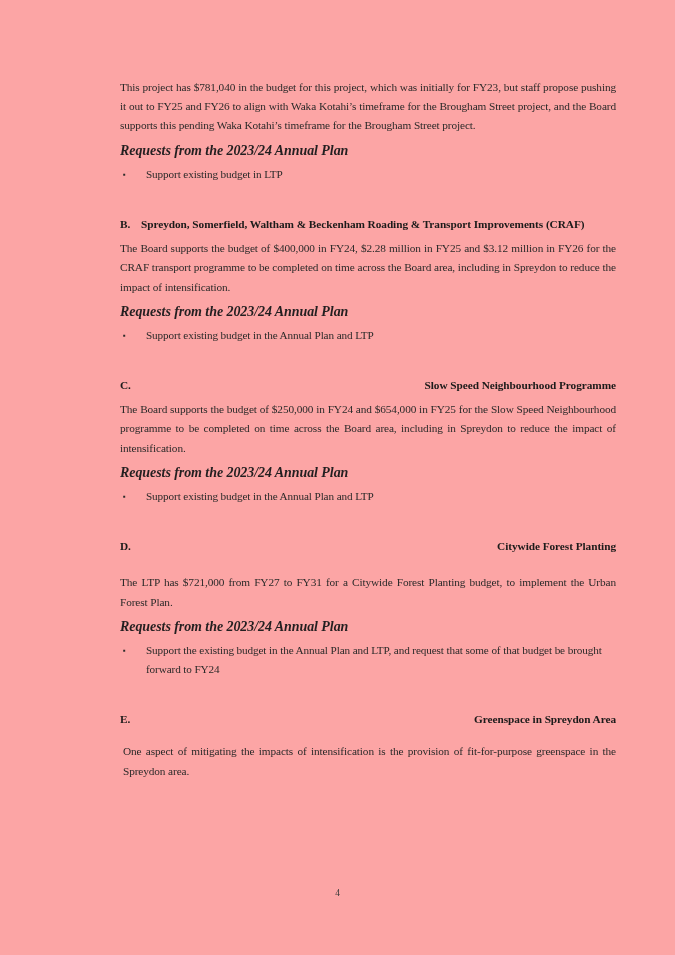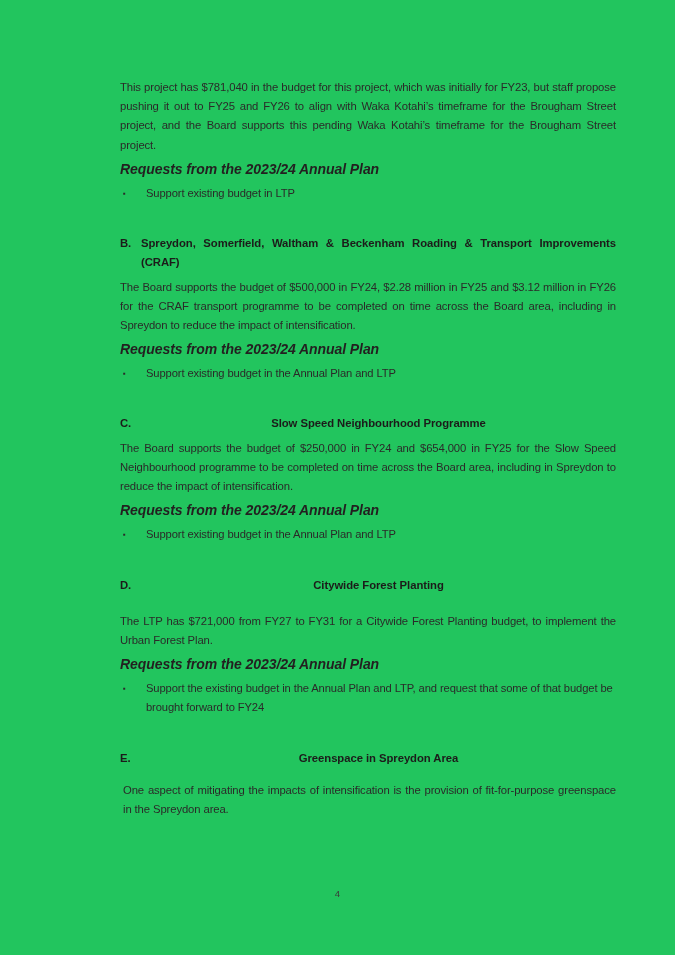--- a/index.html
+++ b/index.html
@@ -12,21 +12,22 @@
     height: 955px;
     position: relative;
     font-family: "Liberation Sans", sans-serif;
     color: #231f20;
     overflow: hidden;
   }
 
   .page {
     position: absolute;
     inset: 0;
-    background: #22c55e;
+    background: #fca5a5;
+    font-family: Liberation Serif, serif;
   }
 
   .content {
     position: absolute;
     left: 120px;
     top: 78px;
     width: 496px;
   }
 
   p.body {
@@ -54,21 +55,21 @@
   }
   .sec-heading .letter {
     width: 21px;
     flex: 0 0 21px;
   }
   .sec-heading .htext {
     flex: 1 1 auto;
     text-align: justify;
   }
   .sec-heading .htext.nojust {
-    text-align: center;
+    text-align: right;
   }
 
   .req-heading {
     font-size: 14px;
     line-height: 19px;
     font-weight: bold;
     font-style: italic;
     color: #231f20;
     letter-spacing: -0.005em;
   }
@@ -137,21 +138,21 @@
       </li>
     </ul>
 
     <div class="gap-xl"></div>
 
     <div class="sec-heading">
       <span class="letter">B.</span>
       <span class="htext">Spreydon, Somerfield, Waltham &amp; Beckenham Roading &amp; Transport Improvements (CRAF)</span>
     </div>
     <div class="gap-sm"></div>
-    <p class="body">The Board supports the budget of $500,000 in FY24, $2.28 million in FY25 and $3.12 million in FY26 for the CRAF transport programme to be completed on time across the Board area, including in Spreydon to reduce the impact of intensification.</p>
+    <p class="body">The Board supports the budget of $400,000 in FY24, $2.28 million in FY25 and $3.12 million in FY26 for the CRAF transport programme to be completed on time across the Board area, including in Spreydon to reduce the impact of intensification.</p>
     <div class="gap-sm"></div>
     <div class="req-heading">Requests from the 2023/24 Annual Plan</div>
     <div class="gap-sm"></div>
     <ul class="bullets">
       <li>
         <span class="bullet-glyph">▪</span>
         <span>Support existing budget in the Annual Plan and LTP</span>
       </li>
     </ul>
 

